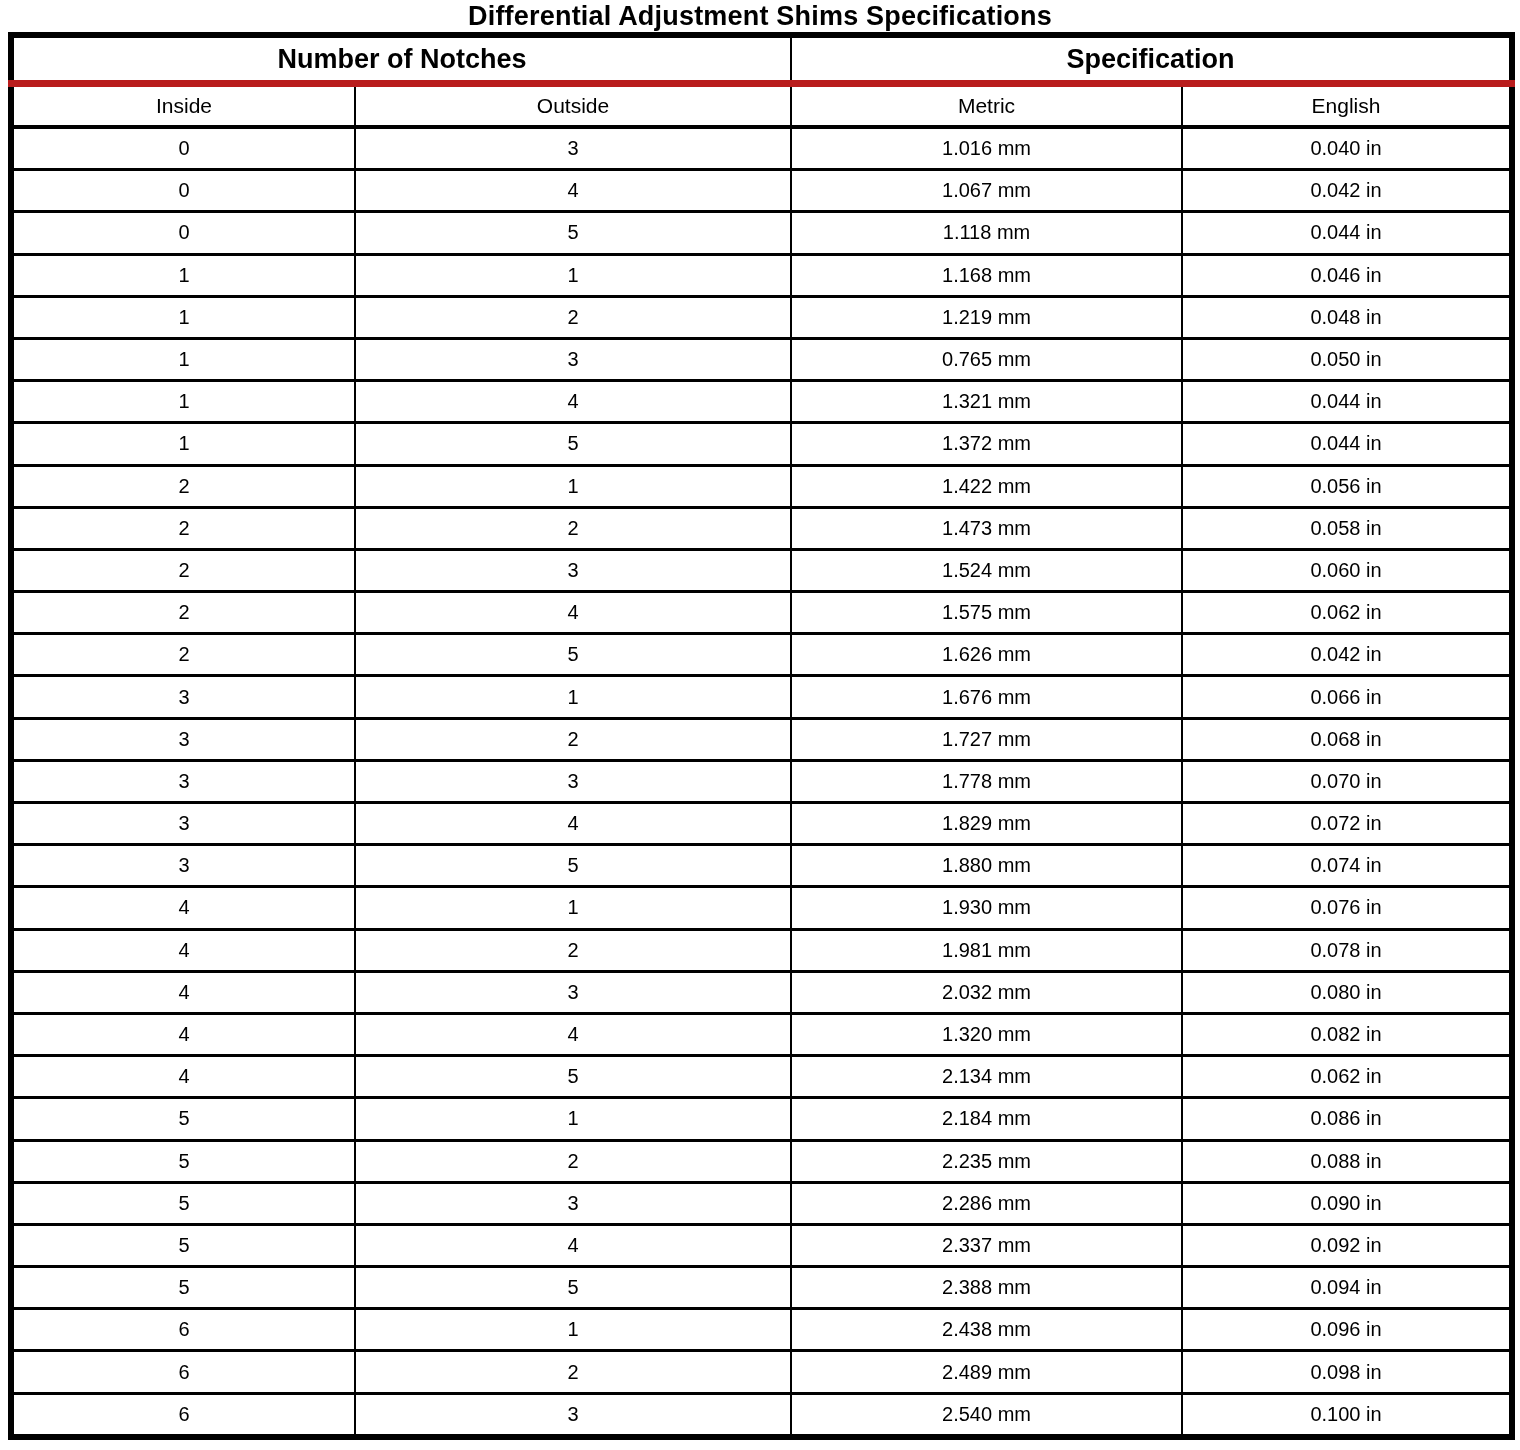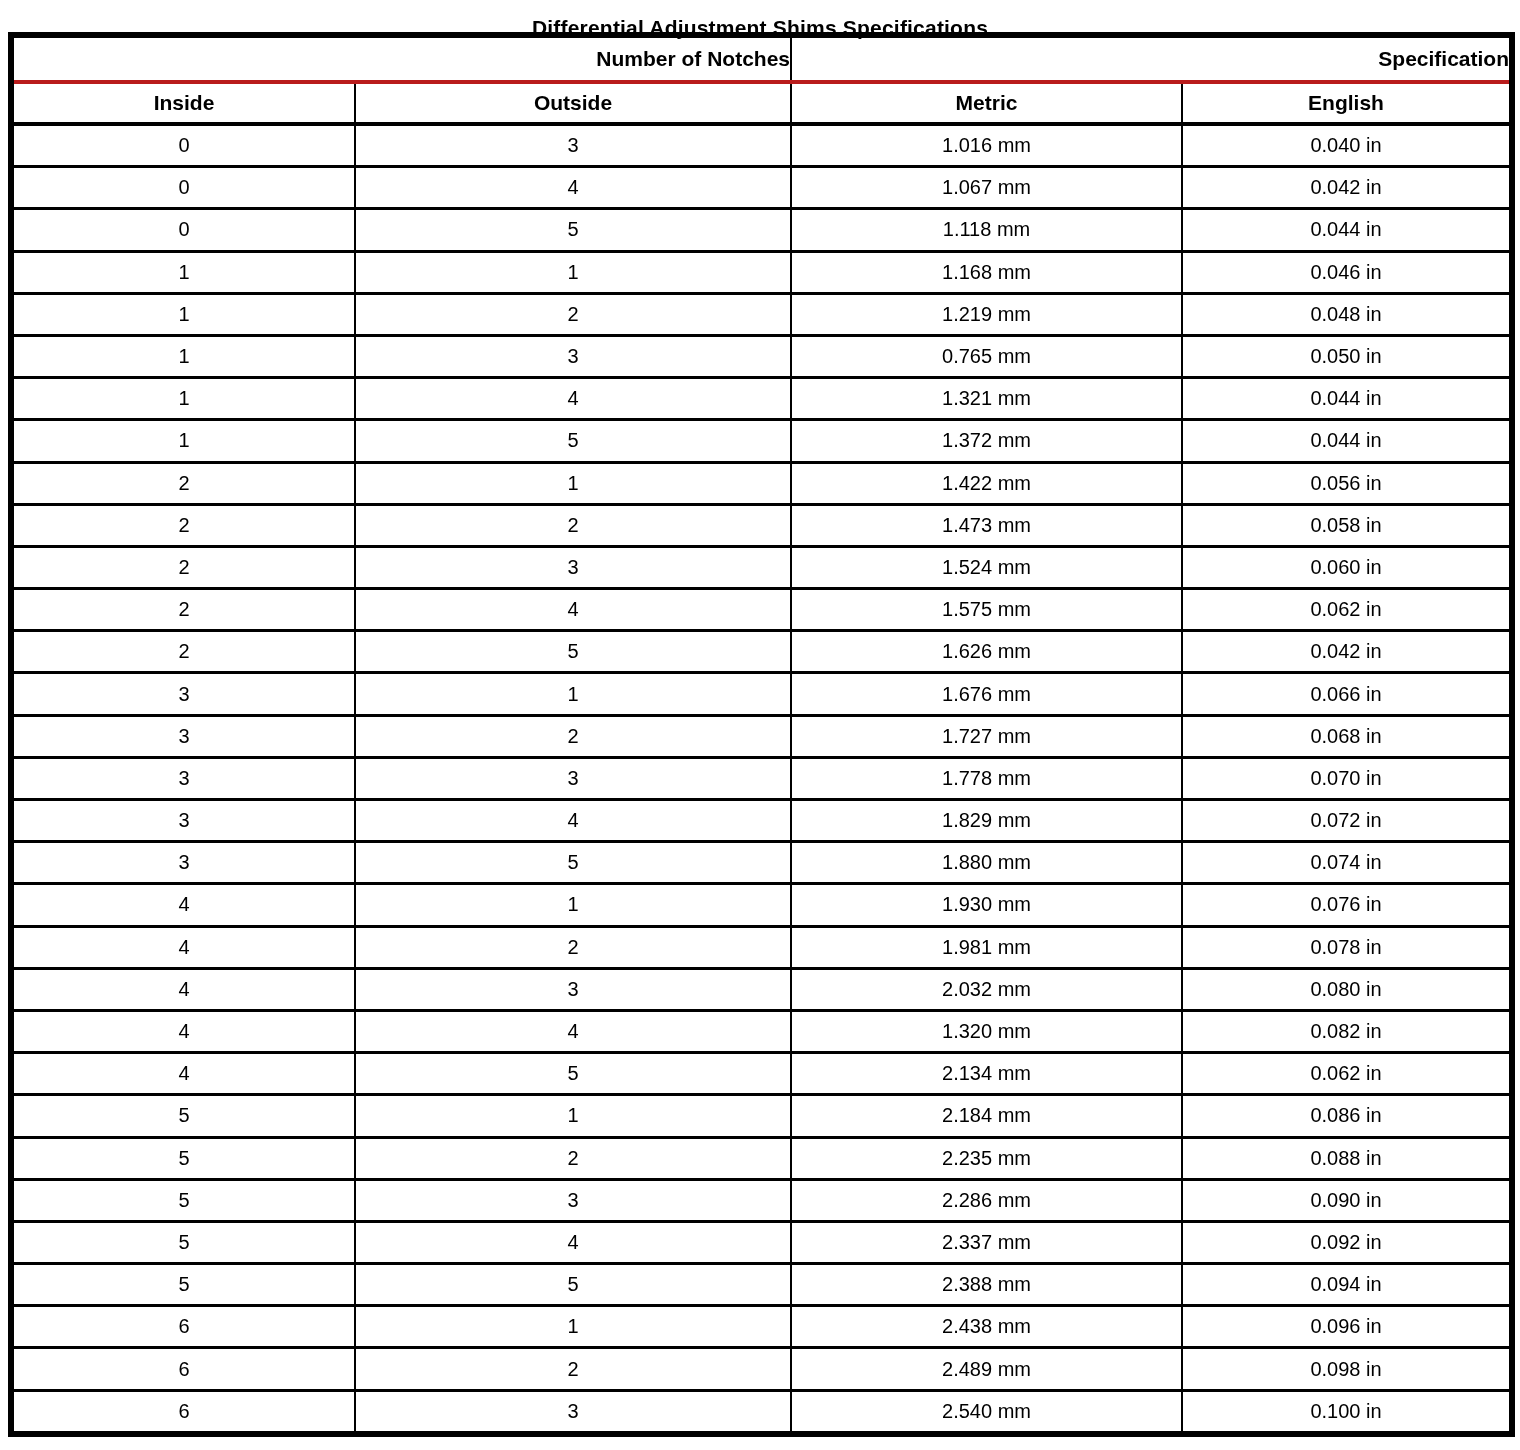--- a/index.html
+++ b/index.html
@@ -13,23 +13,23 @@
   }
   .page {
     width: 1520px;
     height: 1450px;
     overflow: hidden;
     box-sizing: border-box;
   }
   .title {
     text-align: center;
     font-weight: bold;
-    font-size: 21px;
+    font-size: 27px;
     line-height: 24px;
-    padding-top: 16px;
+    padding-top: 4px;
     height: 32px;
     box-sizing: border-box;
     letter-spacing: 0.2px;
   }
   table.spec-table {
     border-collapse: collapse;
     table-layout: fixed;
     margin-left: 8px;
     width: 1501px;
     border: 6px solid #000;
@@ -41,29 +41,28 @@
     border-left: 2px solid #000;
     border-right: 2px solid #000;
     text-align: center;
     vertical-align: middle;
     padding: 0;
     overflow: hidden;
     white-space: nowrap;
   }
   .spec-table thead tr.group-row th {
     height: 42px;
-    font-size: 21px;
+    font-size: 27px;
     font-weight: bold;
-    border-bottom: 4px solid #b91c1c;
-    text-align: right;
+    border-bottom: 7px solid #b91c1c;
   }
   .spec-table thead tr.cols-row th {
     height: 38px;
     font-size: 21px;
-    font-weight: bold;
+    font-weight: normal;
     border-bottom: 4px solid #000;
   }
   .spec-table tbody td {
     height: 39.2px;
     font-size: 20px;
     font-weight: normal;
   }
 </style>
 </head>
 <body>

